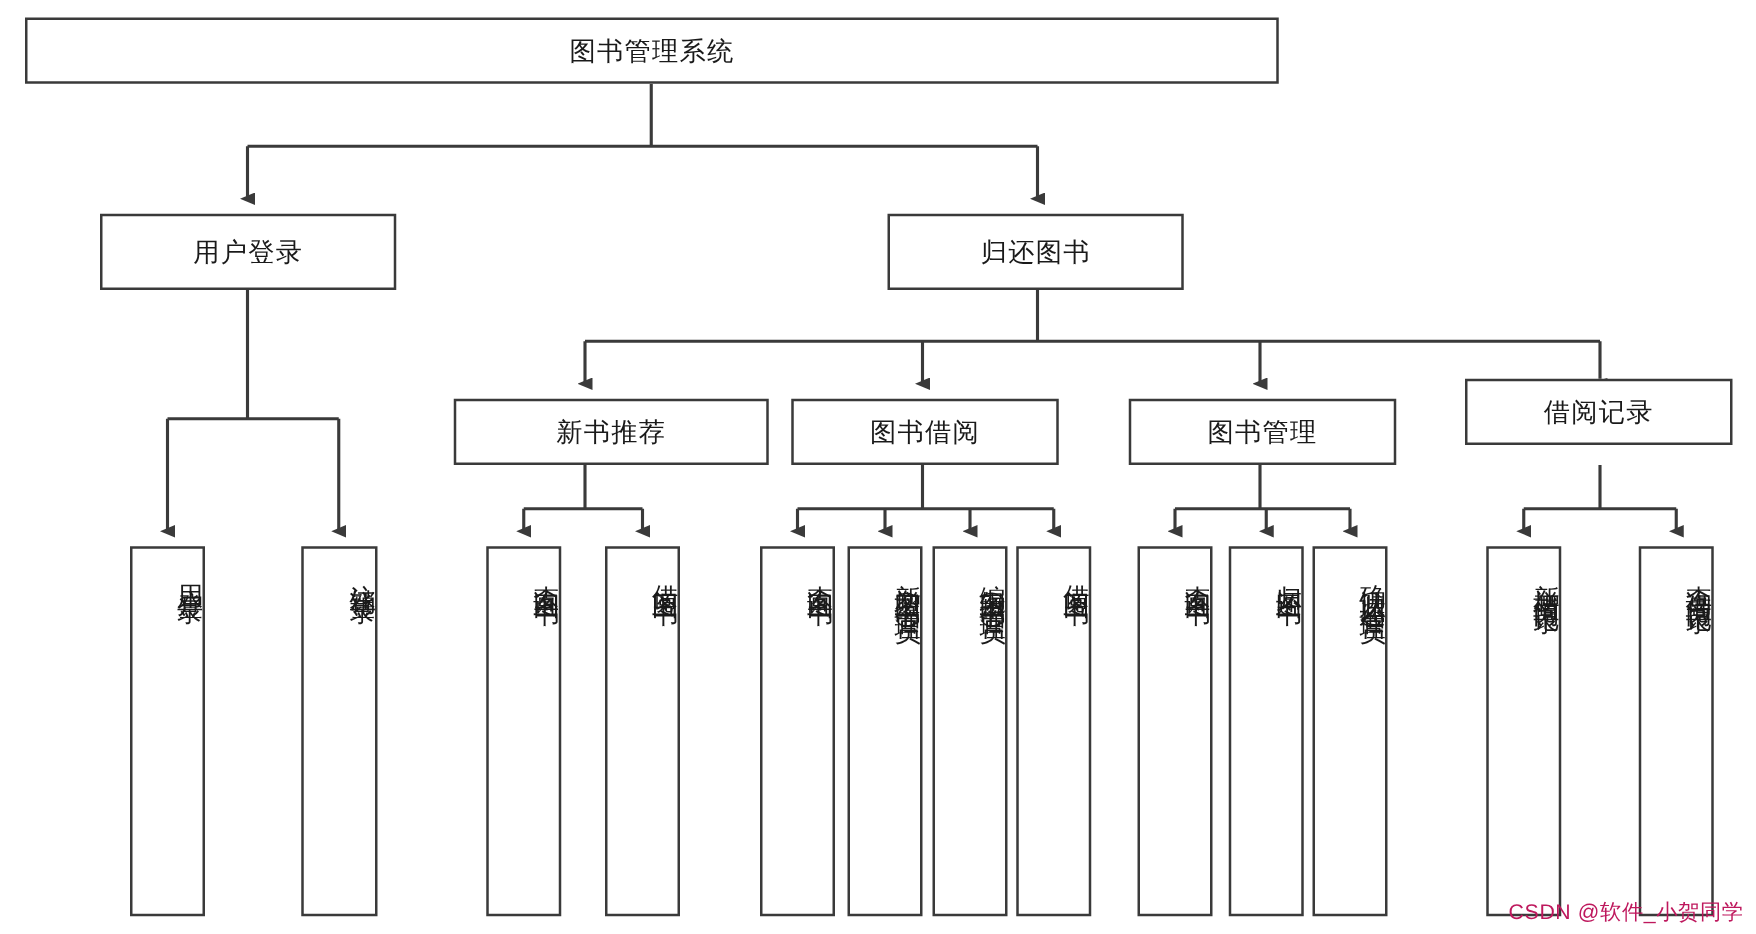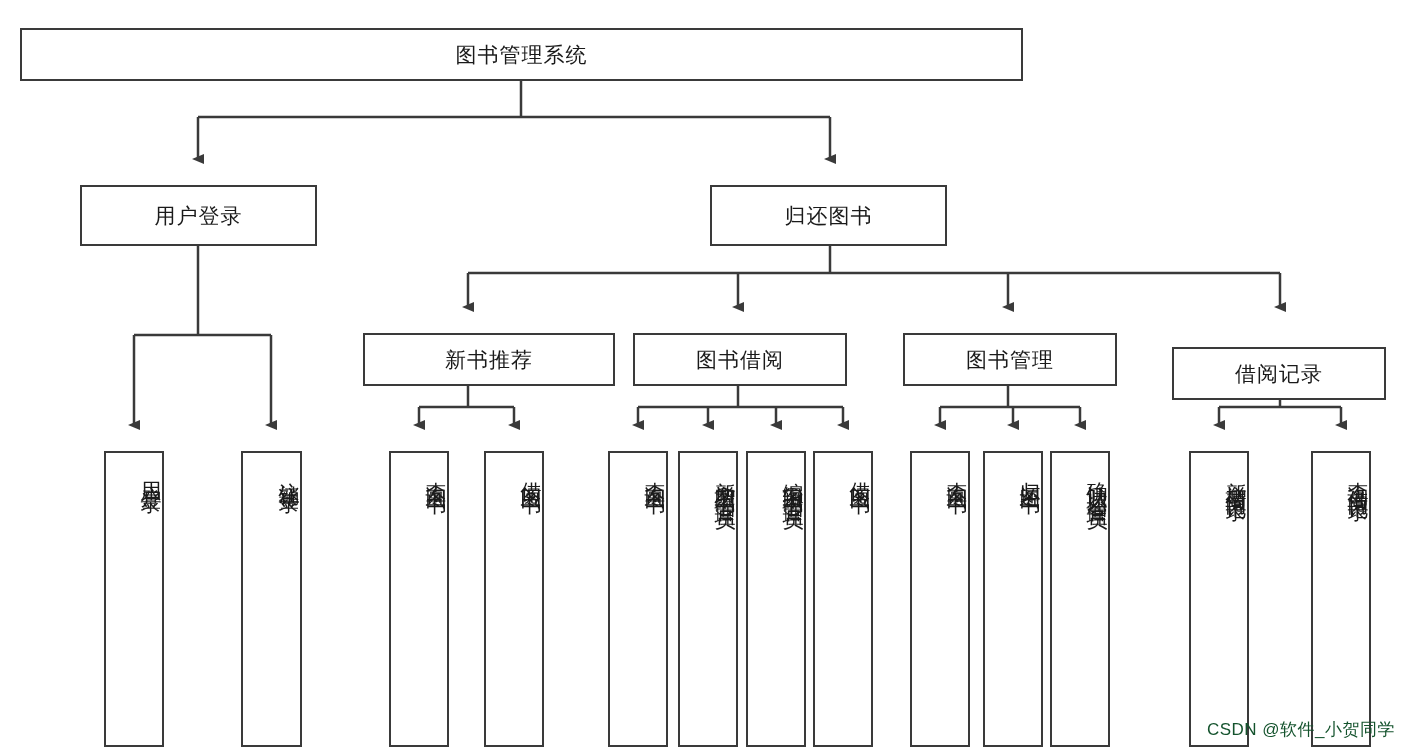--- a/index.html
+++ b/index.html
@@ -28,21 +28,20 @@
   }
   .node {
     position: absolute;
     box-sizing: border-box;
     background: #ffffff;
     border: 2px solid #3a3a3a;
     display: flex;
     align-items: center;
     justify-content: center;
     color: #1a1a1a;
-    margin-top: 14px;
   }
   .node.horiz {
     font-size: 21px;
     letter-spacing: 1px;
     padding: 0 6px;
   }
   .node.vert {
     writing-mode: vertical-rl;
     text-orientation: upright;
     font-size: 21px;
@@ -55,21 +54,21 @@
   .node.vert .vlabel {
     writing-mode: vertical-rl;
     text-orientation: upright;
     white-space: nowrap;
   }
   #watermark {
     position: absolute;
     right: 10px;
     bottom: 6px;
     font-size: 17px;
-    color: #14532d;
+    color: #be185d;
     letter-spacing: 0.5px;
     user-select: none;
   }
 </style>
 </head>
 <body>
 
 <div id="canvas">
 
   <svg class="wires" viewBox="0 0 1405 747">
@@ -135,21 +134,21 @@
 
   <div class="node horiz" style="left:363px; top:319px; width:252px; height:53px;">
     <span>新书推荐</span>
   </div>
   <div class="node horiz" style="left:633px; top:319px; width:214px; height:53px;">
     <span>图书借阅</span>
   </div>
   <div class="node horiz" style="left:903px; top:319px; width:214px; height:53px;">
     <span>图书管理</span>
   </div>
-  <div class="node horiz" style="left:1172px; top:333px; width:214px; height:53px;">
+  <div class="node horiz" style="left:1172px; top:303px; width:214px; height:53px;">
     <span>借阅记录</span>
   </div>
 
   <div class="node vert" style="left:104px; top:437px; width:60px; height:296px;">
     <span class="vlabel">用户登录</span>
   </div>
   <div class="node vert" style="left:241px; top:437px; width:61px; height:296px;">
     <span class="vlabel">注销登录</span>
   </div>
 

